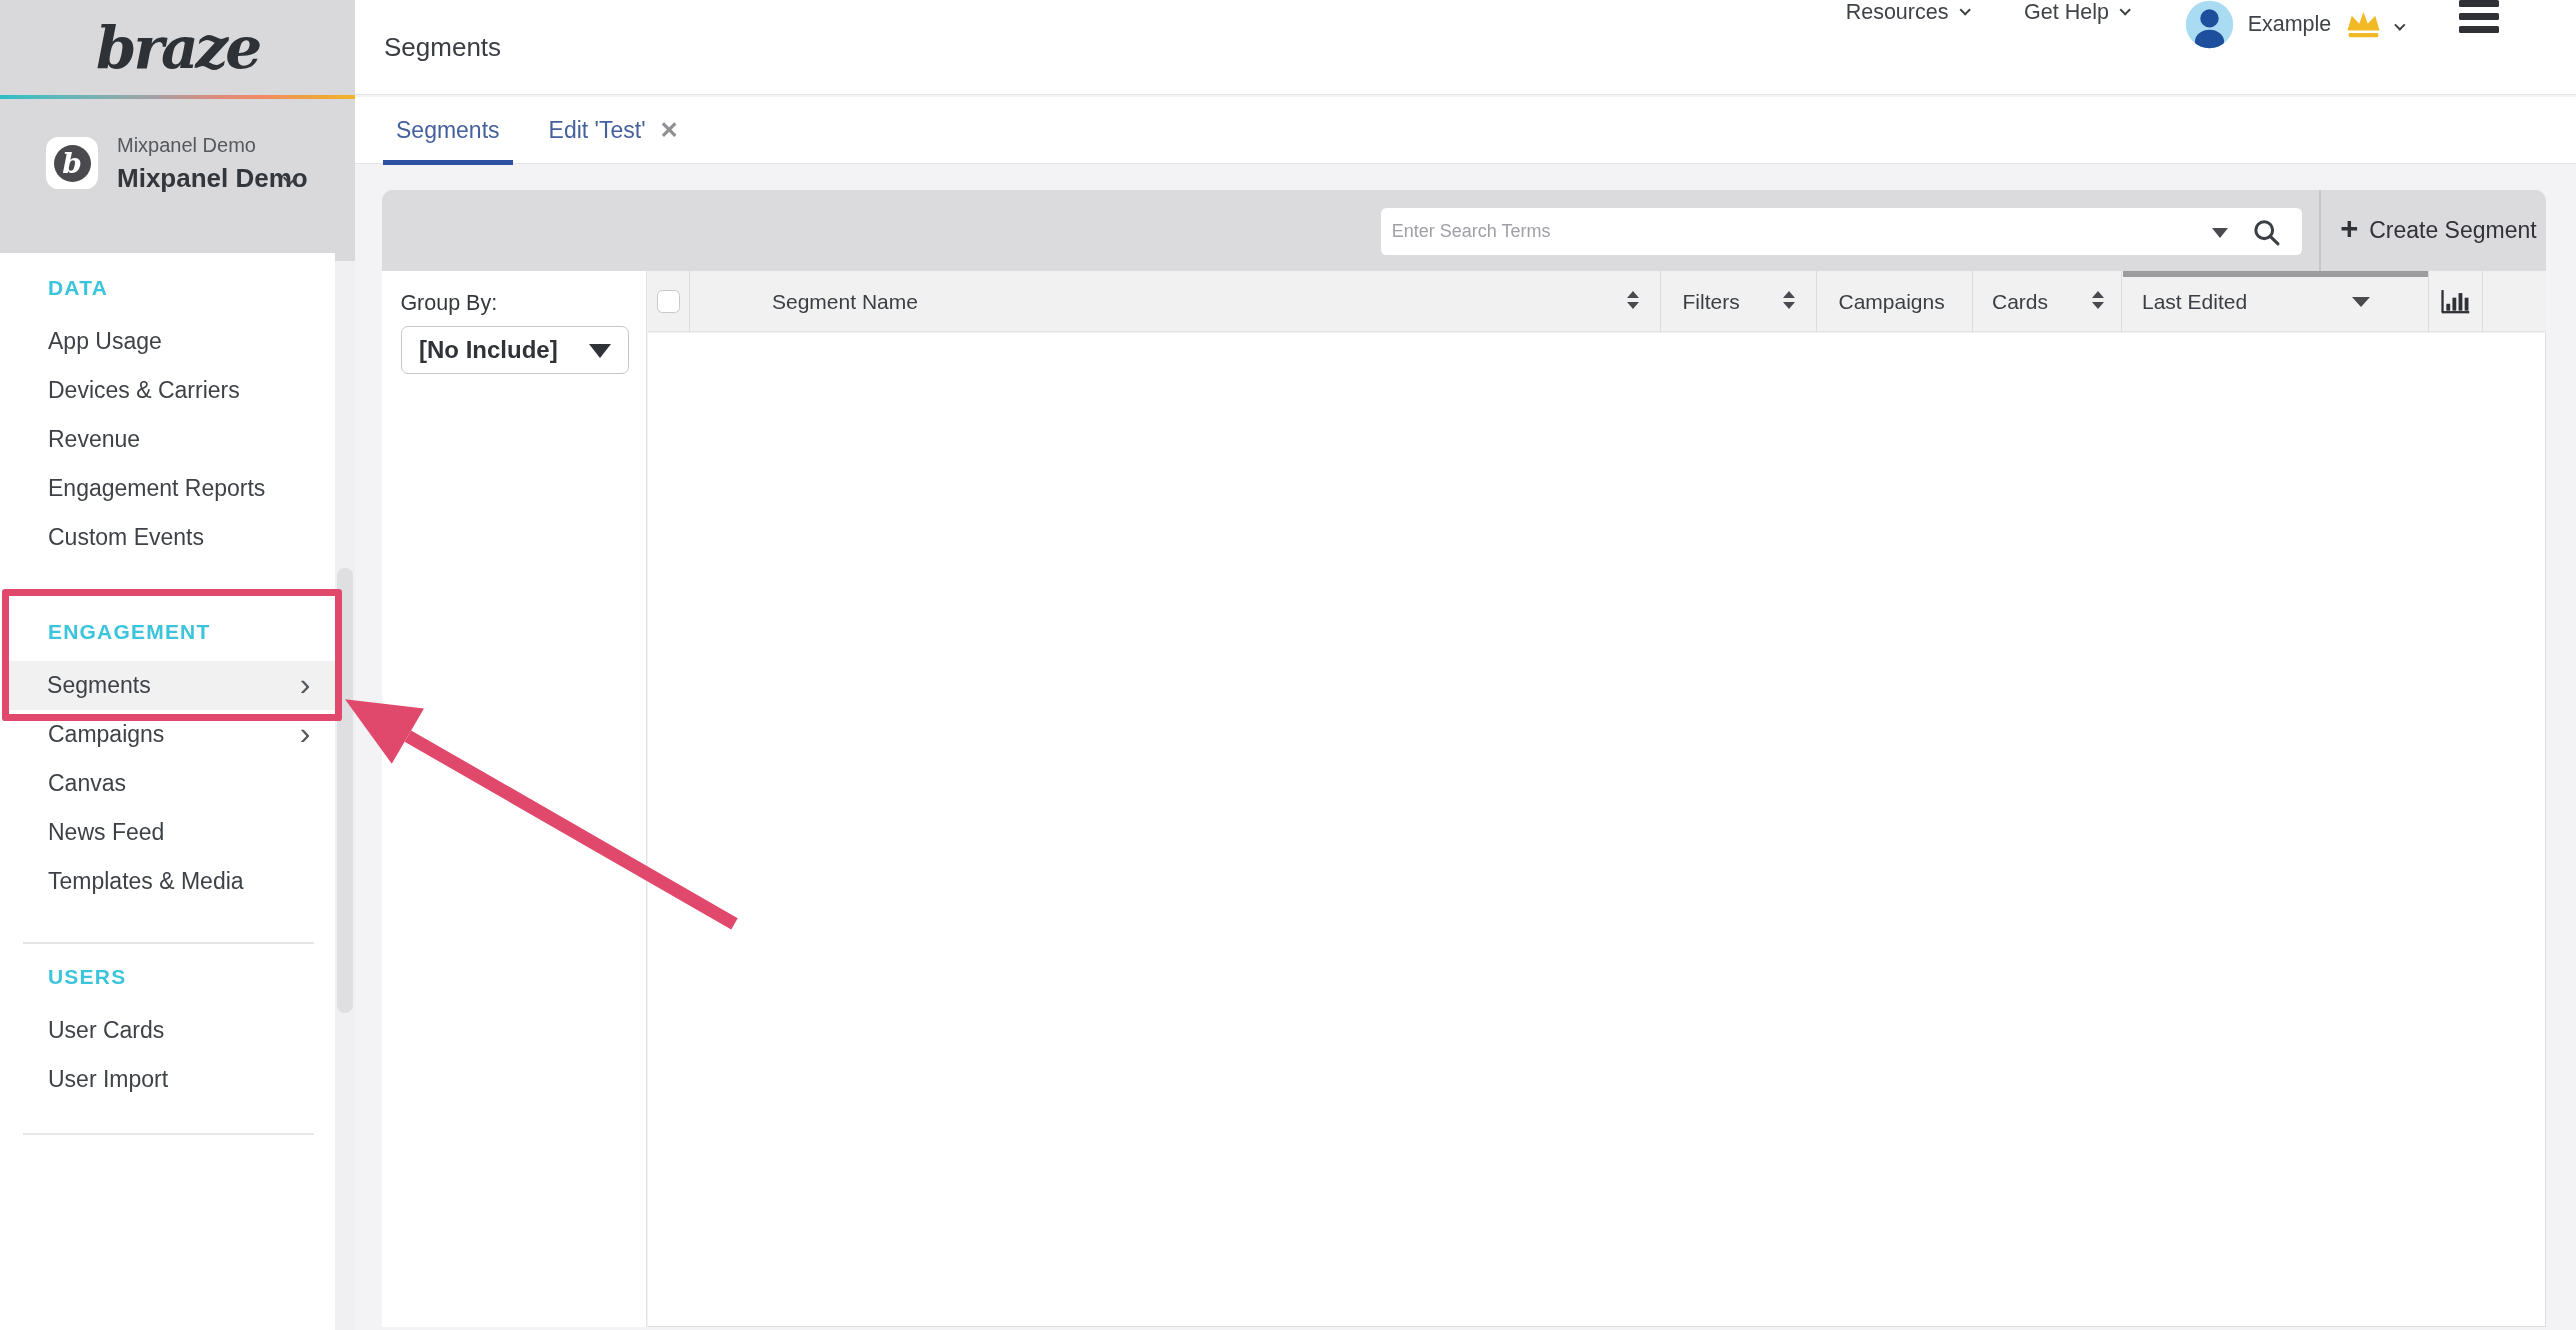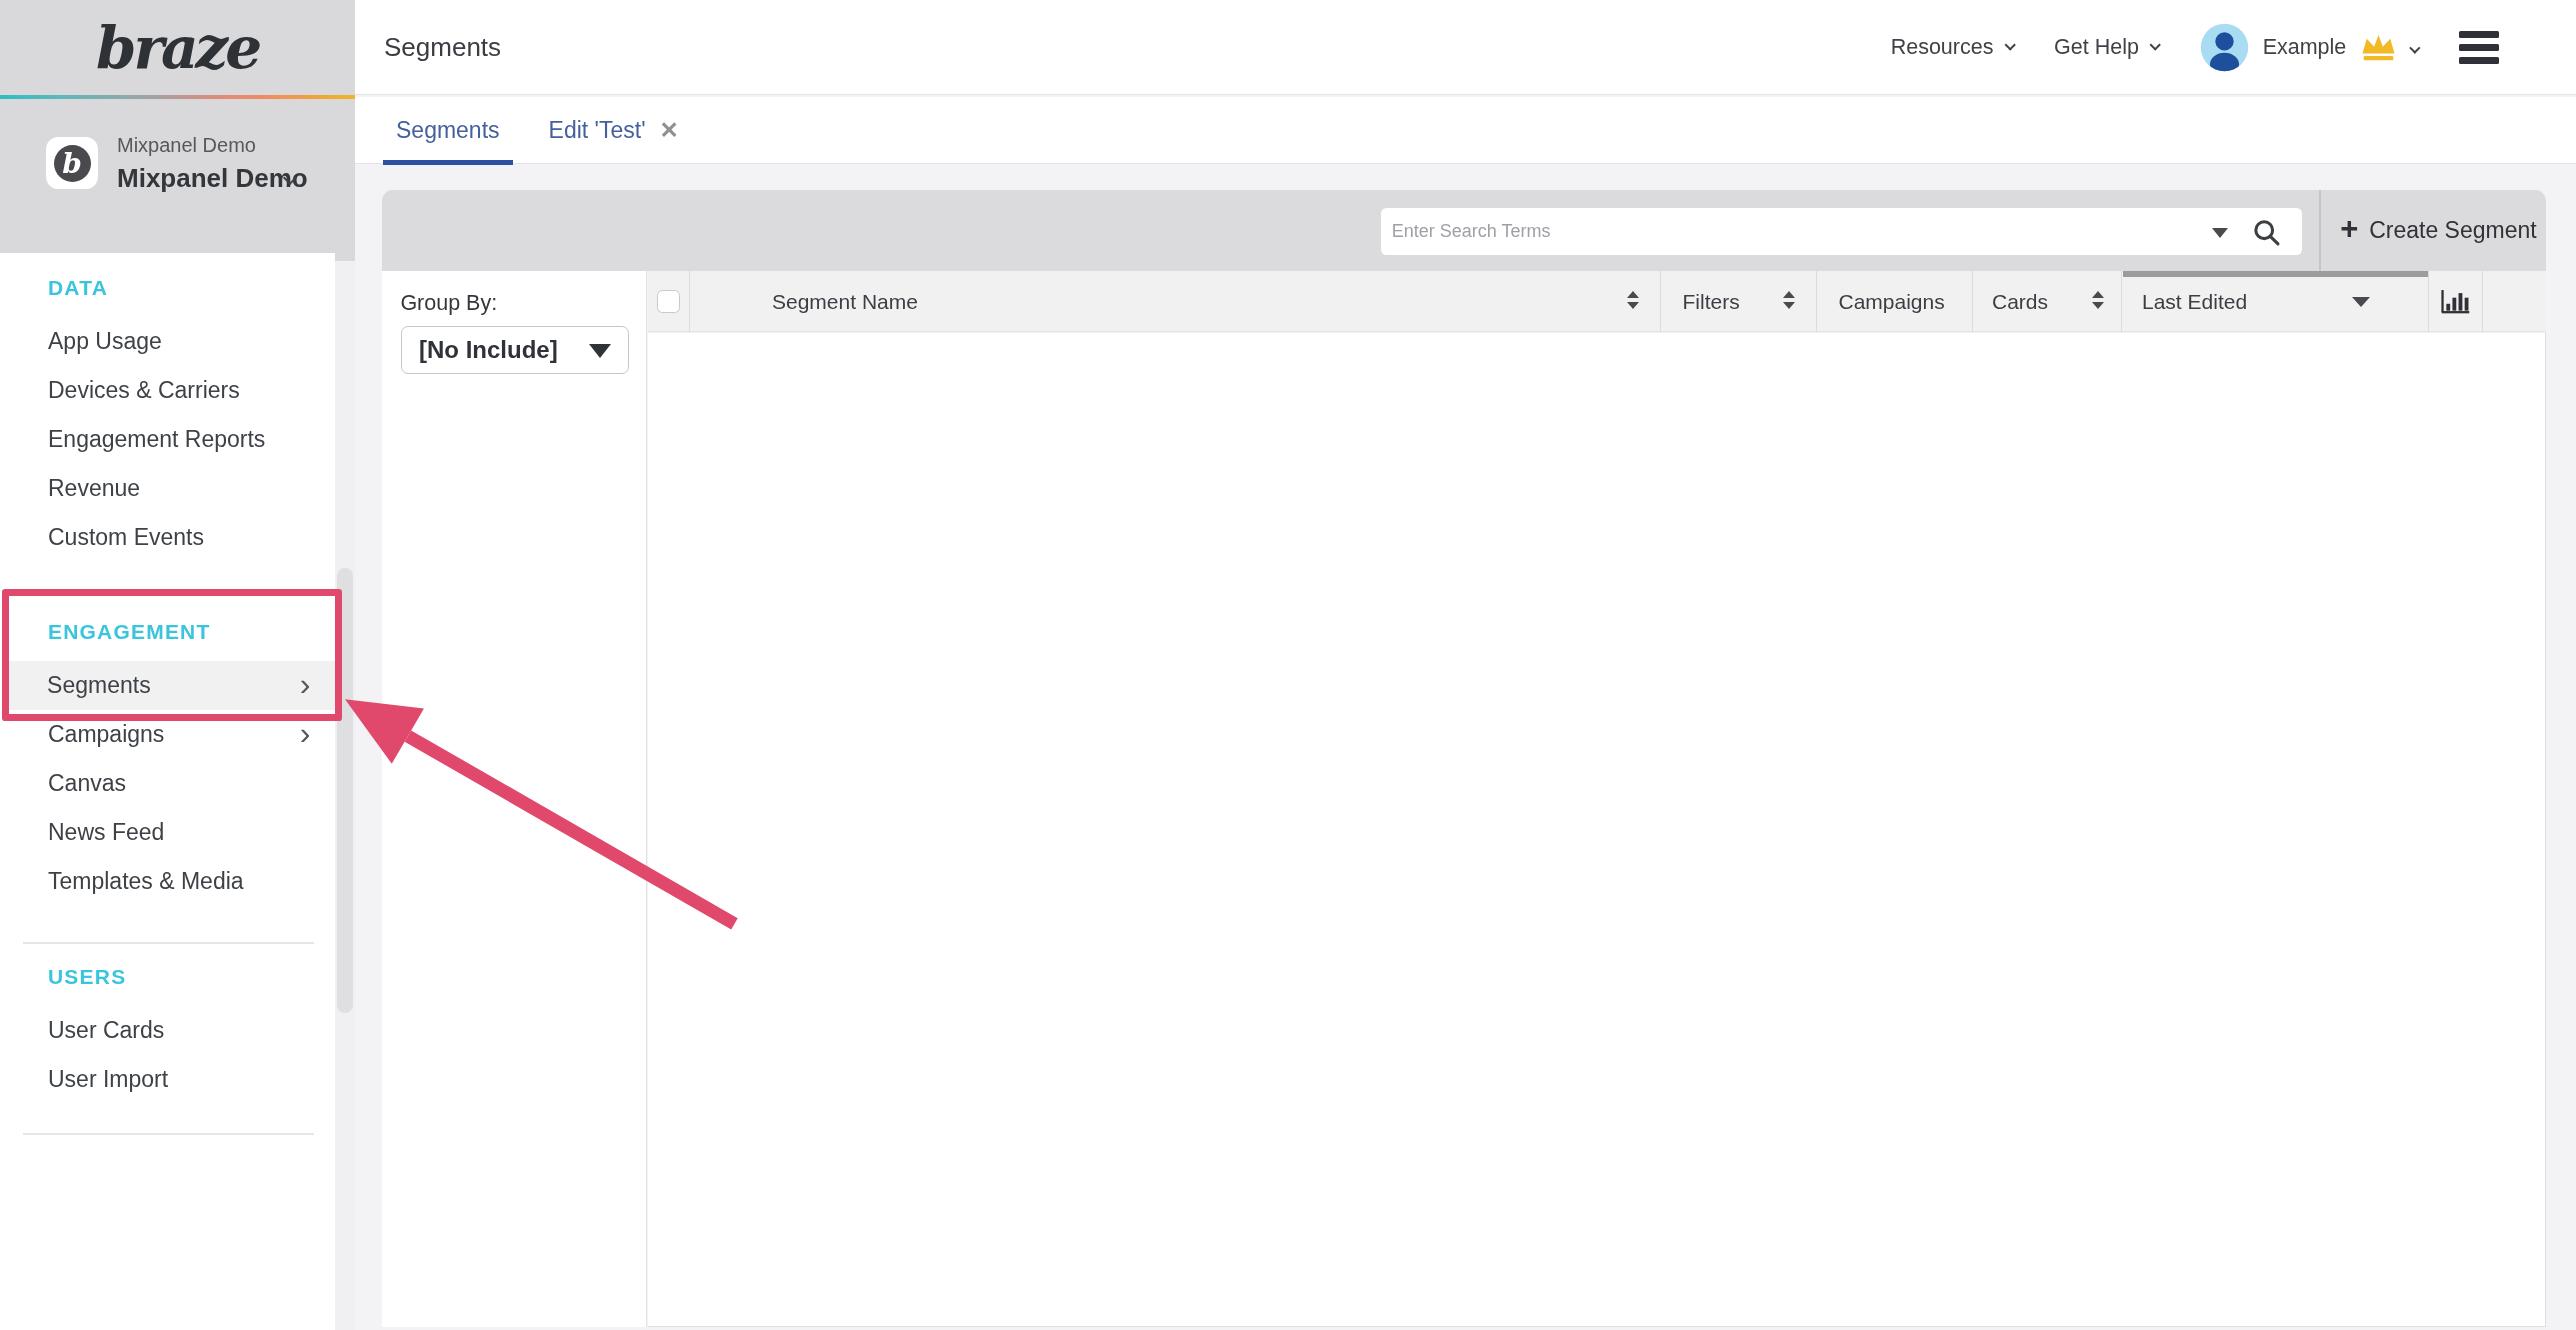--- a/index.html
+++ b/index.html
@@ -29,21 +29,21 @@
   .side-section { position:absolute; left:0; width:335px; }
   .side-header { height:43px; line-height:43px; padding-left:48px; font-size:21px; font-weight:bold; letter-spacing:1.2px; color:#3bc5dc; margin-bottom:8.4px; }
   .side-item { position:relative; height:49px; line-height:49px; padding-left:48px; font-size:23px; color:#3e4247; cursor:pointer; }
   .side-item.selected { background:#f1f1f2; margin-left:6.1px; padding-left:41px; }
   .side-chevron { position:absolute; right:24.5px; top:0; font-size:32px; color:#55585c; line-height:46px; }
   .side-div { position:absolute; left:23px; width:291px; height:1.5px; background:#e6e6e8; }
 
   
   .topbar { position:absolute; left:355px; top:0; width:2221px; height:95px; background:#ffffff; border-bottom:1.5px solid #e4e4e6; }
   .page-title { position:absolute; left:29px; top:32px; font-size:26px; color:#3a3d42; }
-  .topnav { position:absolute; right:77px; top:0; height:95px; display:flex; align-items:center; gap:40px; }
+  .topnav { position:absolute; right:77px; top:0; height:95px; display:flex; align-items:flex-start; gap:55px; }
   .nav-link { display:flex; align-items:center; gap:12.3px; font-size:21.5px; color:#3f4247; cursor:pointer; }
   .nav-link .chev { width:8.4px; height:8.4px; margin-top:-4.6px; }
   .user-chip { display:flex; align-items:center; gap:14px; cursor:pointer; }
   .user-name { font-size:21.5px; color:#3f4247; }
   .hamburger { display:flex; flex-direction:column; gap:6.1px; cursor:pointer; }
   .hamburger div { width:40px; height:7px; background:#2f3136; border-radius:1.5px; }
 
   .tabbar { position:absolute; left:355px; top:97px; width:2221px; height:67px; background:#ffffff; border-bottom:1.5px solid #e4e4e6; display:flex; align-items:center; padding-left:28px; }
   .tab { position:relative; height:67px; display:flex; align-items:center; gap:14px; padding:0 13px; font-size:23px; color:#44619e; cursor:pointer; margin-right:23px; }
   .tab.active::after { content:""; position:absolute; left:0; bottom:-1.5px; width:100%; height:5.4px; background:#2c51a3; }
@@ -105,22 +105,22 @@
     <div class="ws-name">Mixpanel Demo</div>
     <span class="chev ws-chev"></span>
   </div>
 
   <div class="sidebar">
 
     <div class="side-section" style="top:13px;">
       <div class="side-header">DATA</div>
       <div class="side-item"><span>App Usage</span></div>
       <div class="side-item"><span>Devices &amp; Carriers</span></div>
+      <div class="side-item"><span>Revenue</span></div>
       <div class="side-item"><span>Engagement Reports</span></div>
-      <div class="side-item"><span>Revenue</span></div>
       <div class="side-item"><span>Custom Events</span></div>
     </div>
 
     <div class="side-section" style="top:357px;">
       <div class="side-header">ENGAGEMENT</div>
       <div class="side-item selected">
         <span>Segments</span>
         <span class="side-chevron">›</span>
       </div>
       <div class="side-item">

